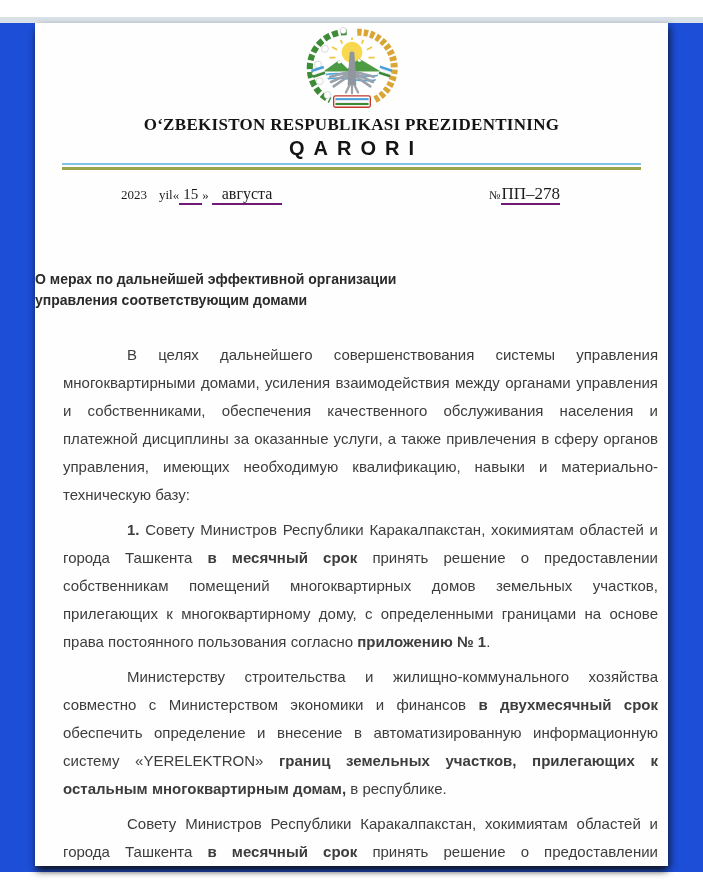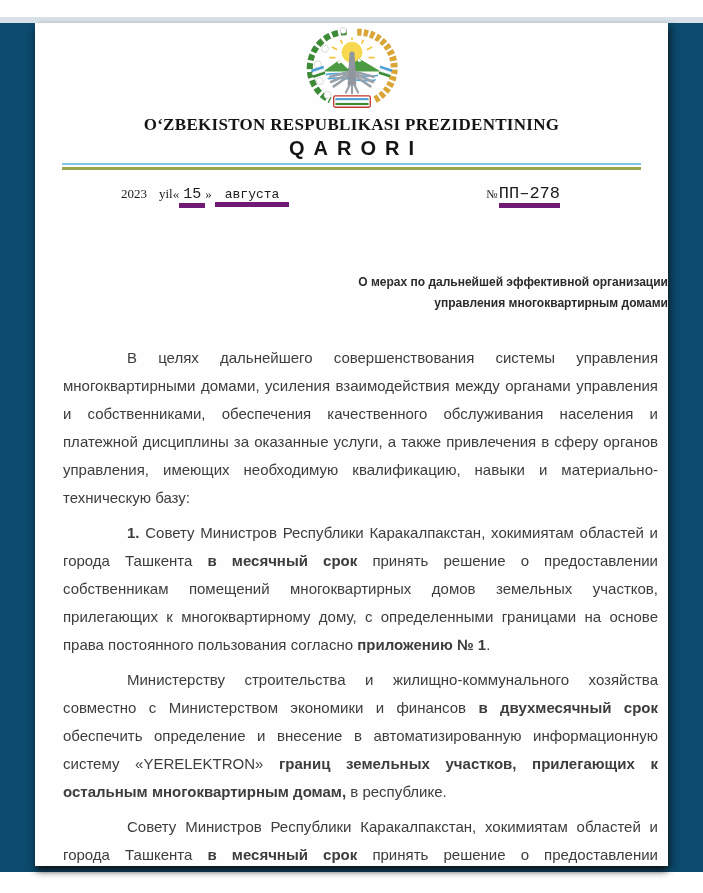--- a/index.html
+++ b/index.html
@@ -6,21 +6,21 @@
   body {
     width: 703px; height: 893px;
     background: #ffffff;
     overflow: hidden;
     font-family: "Liberation Sans", sans-serif;
   }
   .top-strip { height: 17px; background: #ffffff; }
   .top-band  { height: 6px; background: #d9e1e8; }
   .backdrop {
     height: 849px;
-    background: #0c4a6e;
+    background: #1d4ed8;
     position: relative;
   }
   .page {
     width: 633px; height: 843px;
     margin: 0 auto;
     background: #fefefe;
     box-shadow: 0 6px 7px -1px rgba(15,17,19,0.85), 4px 2px 6px rgba(15,17,19,0.35);
     position: relative;
     overflow: hidden;
   }
@@ -57,33 +57,33 @@
   .date-row {
     margin: 14px 108px 0 86px;
     display: flex;
     justify-content: space-between;
     align-items: baseline;
     font-family: "Liberation Serif", serif;
     font-size: 13px;
     color: #1c1c1c;
   }
   .date-left { display: inline-flex; align-items: baseline; justify-content: space-between; }
-  .u { border-bottom: 5px solid #701a75; font-family: Liberation Mono, monospace; }
+  .u { border-bottom: 2px solid #701a75; }
   .day-val { font-size: 15px; padding: 0 4px; }
-  .month-val { font-size: 13px; padding: 0 10px; margin-left: 3px; }
+  .month-val { font-size: 16px; padding: 0 10px; margin-left: 3px; }
   .year-val { margin-right: 12px; }
   .yil-label { margin-right: 0; }
   .no-sign { font-size: 12px; margin-right: 1px; }
   .doc-no { font-size: 17px; }
   
   .doc-title {
     margin-top: 64px;
-    text-align: right;
+    text-align: left;
     font-weight: bold;
-    font-size: 12px;
+    font-size: 14px;
     line-height: 21px;
     color: #2b2b2b;
   }
   .body-text {
     margin: 30px 10px 0 28px;
     font-size: 15px;
     line-height: 28px;
     color: #3d3d3d;
     text-align: justify;
   }
@@ -187,21 +187,21 @@
         <span>»</span>
         <span class="u month-val">августа</span>
       </span>
       <span>
         <span class="no-sign">№</span><span class="u doc-no">ПП–278</span>
       </span>
     </div>
 
     <div class="doc-title">
       <div>О мерах по дальнейшей эффективной организации</div>
-      <div>управления многоквартирным домами</div>
+      <div>управления соответствующим домами</div>
     </div>
 
     <div class="body-text">
       <p><span>В целях дальнейшего совершенствования системы управления многоквартирными домами, усиления взаимодействия между органами управления и собственниками, обеспечения качественного обслуживания населения и платежной дисциплины за оказанные услуги, а также привлечения в сферу органов управления, имеющих необходимую квалификацию, навыки и материально-техническую базу:</span></p>
       <p><span class="b">1. </span><span>Совету Министров Республики Каракалпакстан, хокимиятам областей и города Ташкента </span><span class="b">в месячный срок</span><span> принять решение о предоставлении собственникам помещений многоквартирных домов земельных участков, прилегающих к многоквартирному дому, с определенными границами на основе права постоянного пользования согласно </span><span class="b">приложению № 1</span><span>.</span></p>
       <p><span>Министерству строительства и жилищно-коммунального хозяйства совместно с Министерством экономики и финансов </span><span class="b">в двухмесячный срок</span><span> обеспечить определение и внесение в автоматизированную информационную систему «YERELEKTRON» </span><span class="b">границ земельных участков, прилегающих к остальным многоквартирным домам,</span><span> в республике.</span></p>
       <p><span>Совету Министров Республики Каракалпакстан, хокимиятам областей и города Ташкента </span><span class="b">в месячный срок</span><span> принять решение о предоставлении собственникам помещений многоквартирных домов земельных участков, прилегающих к соответствующим многоквартирным домам, с определенными границами на основе права постоянного пользования.</span></p>
     </div>
 
   </div>

